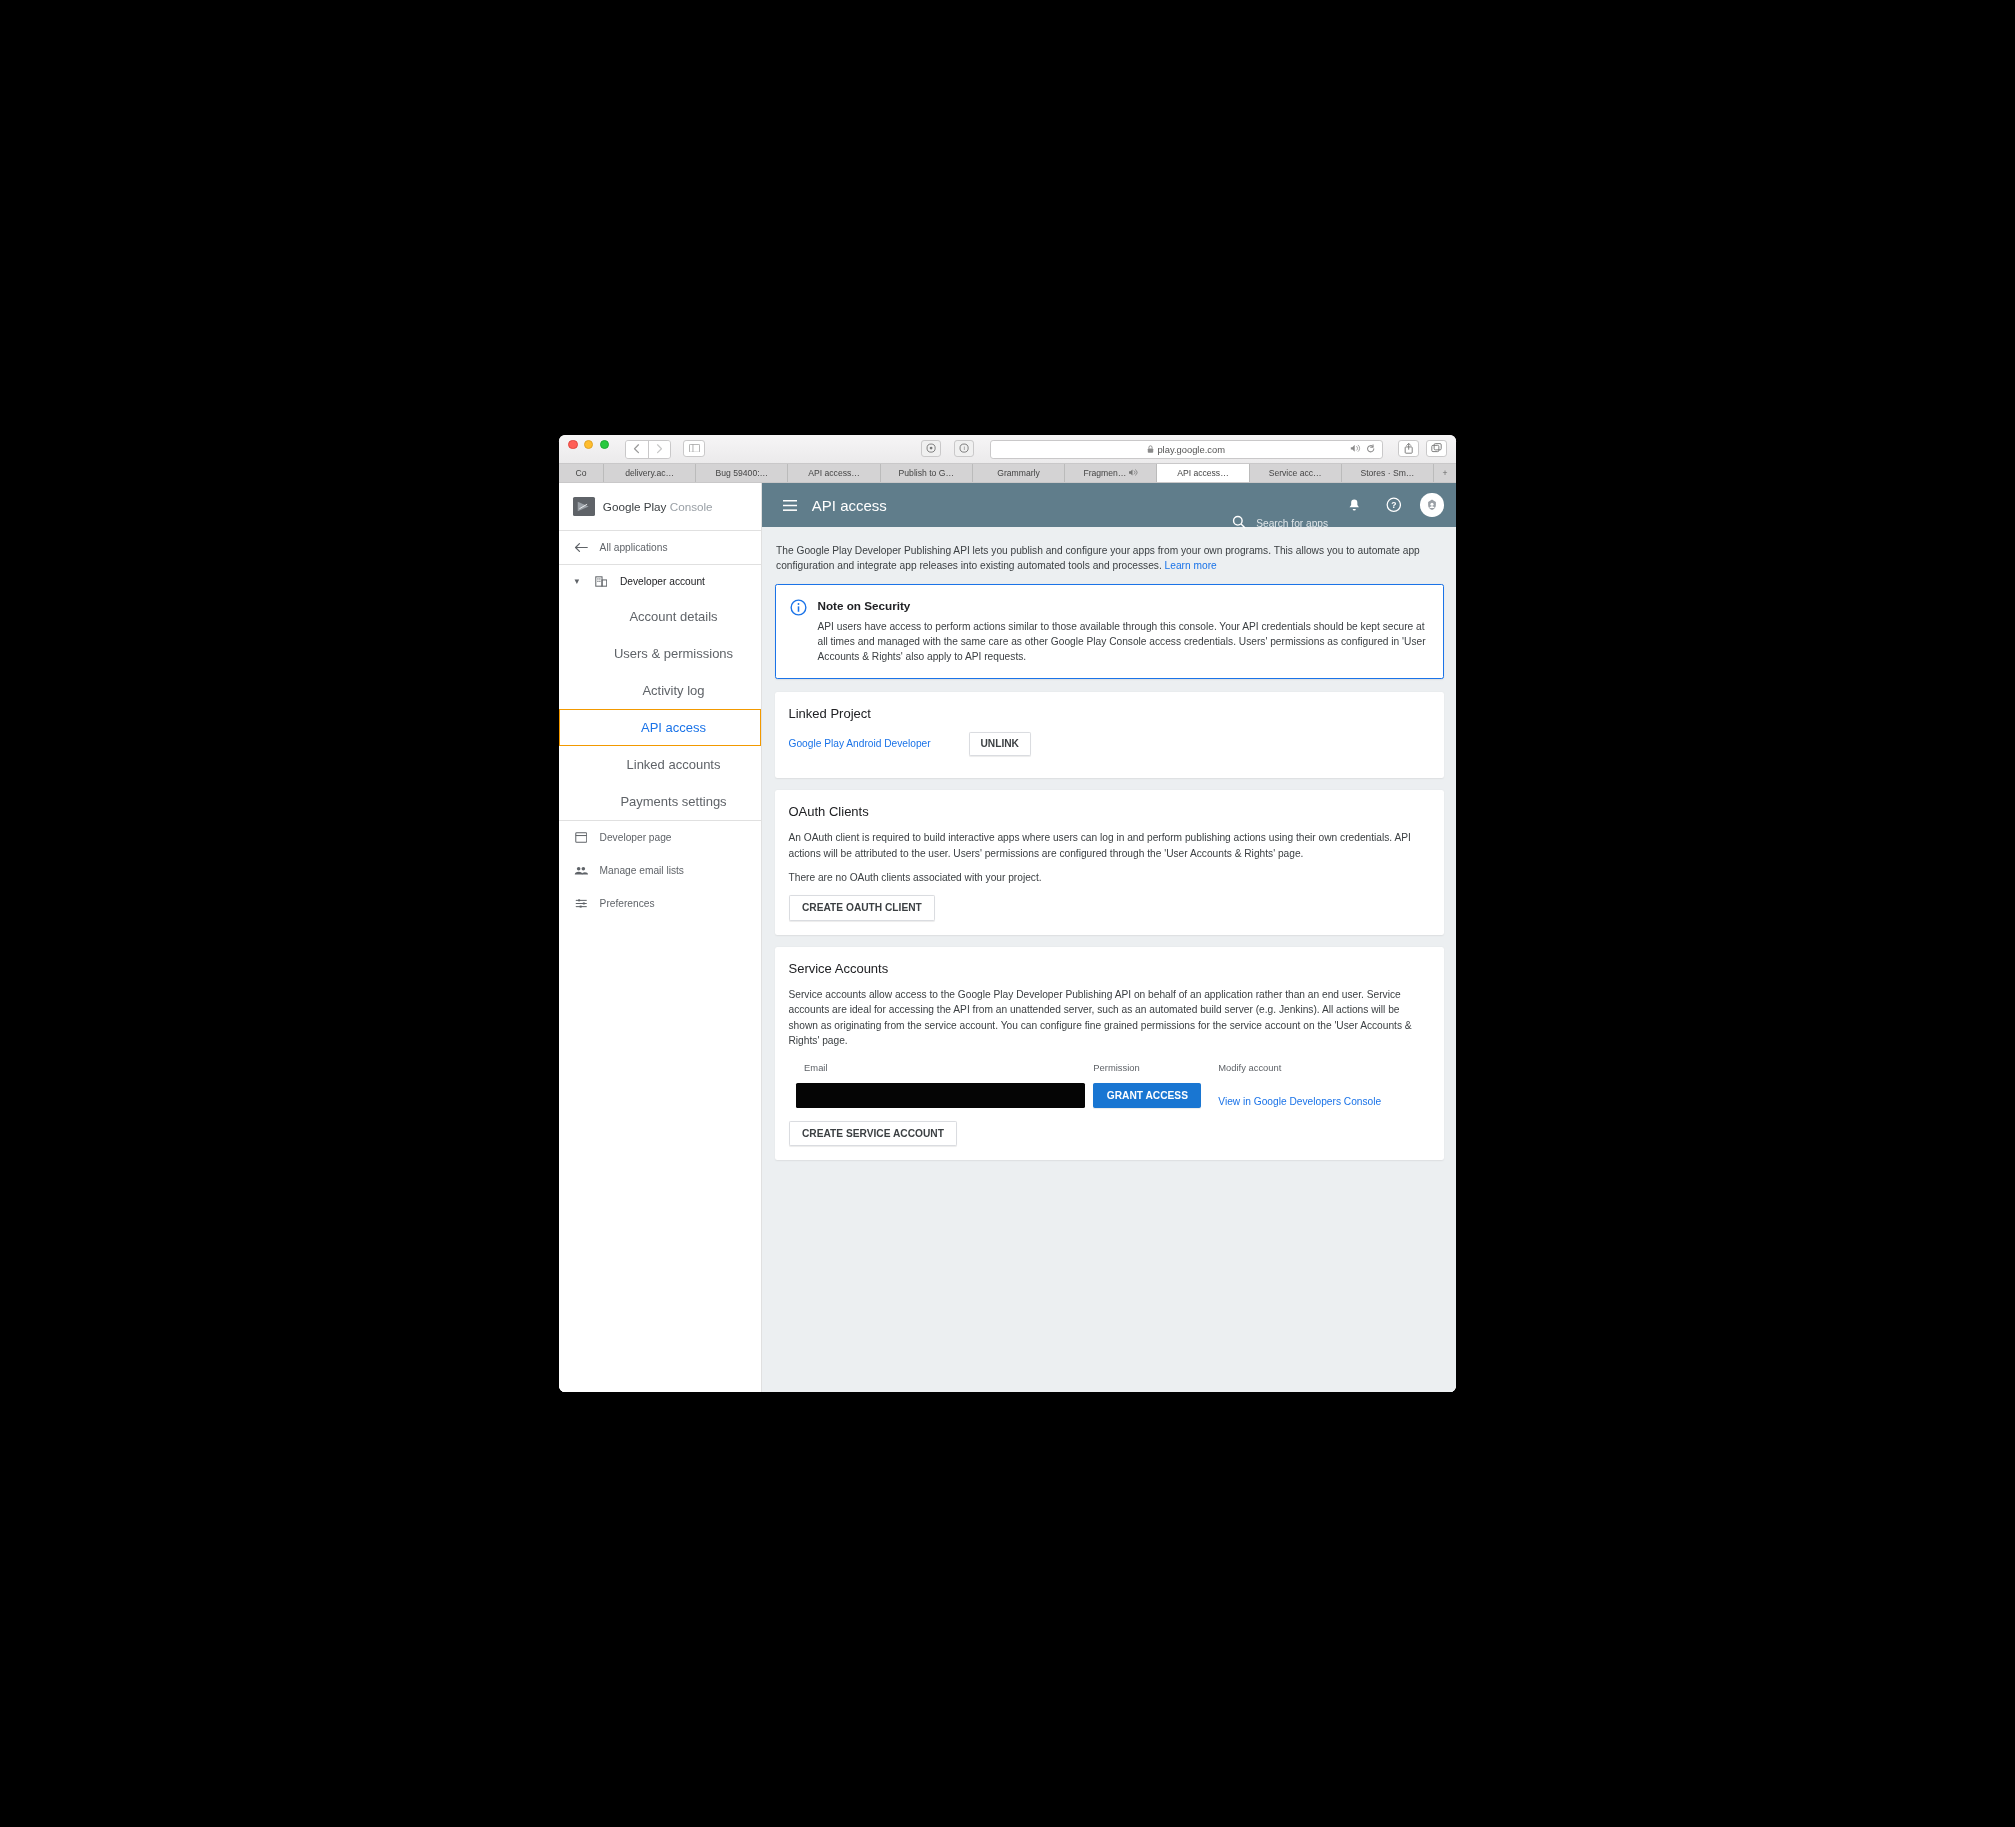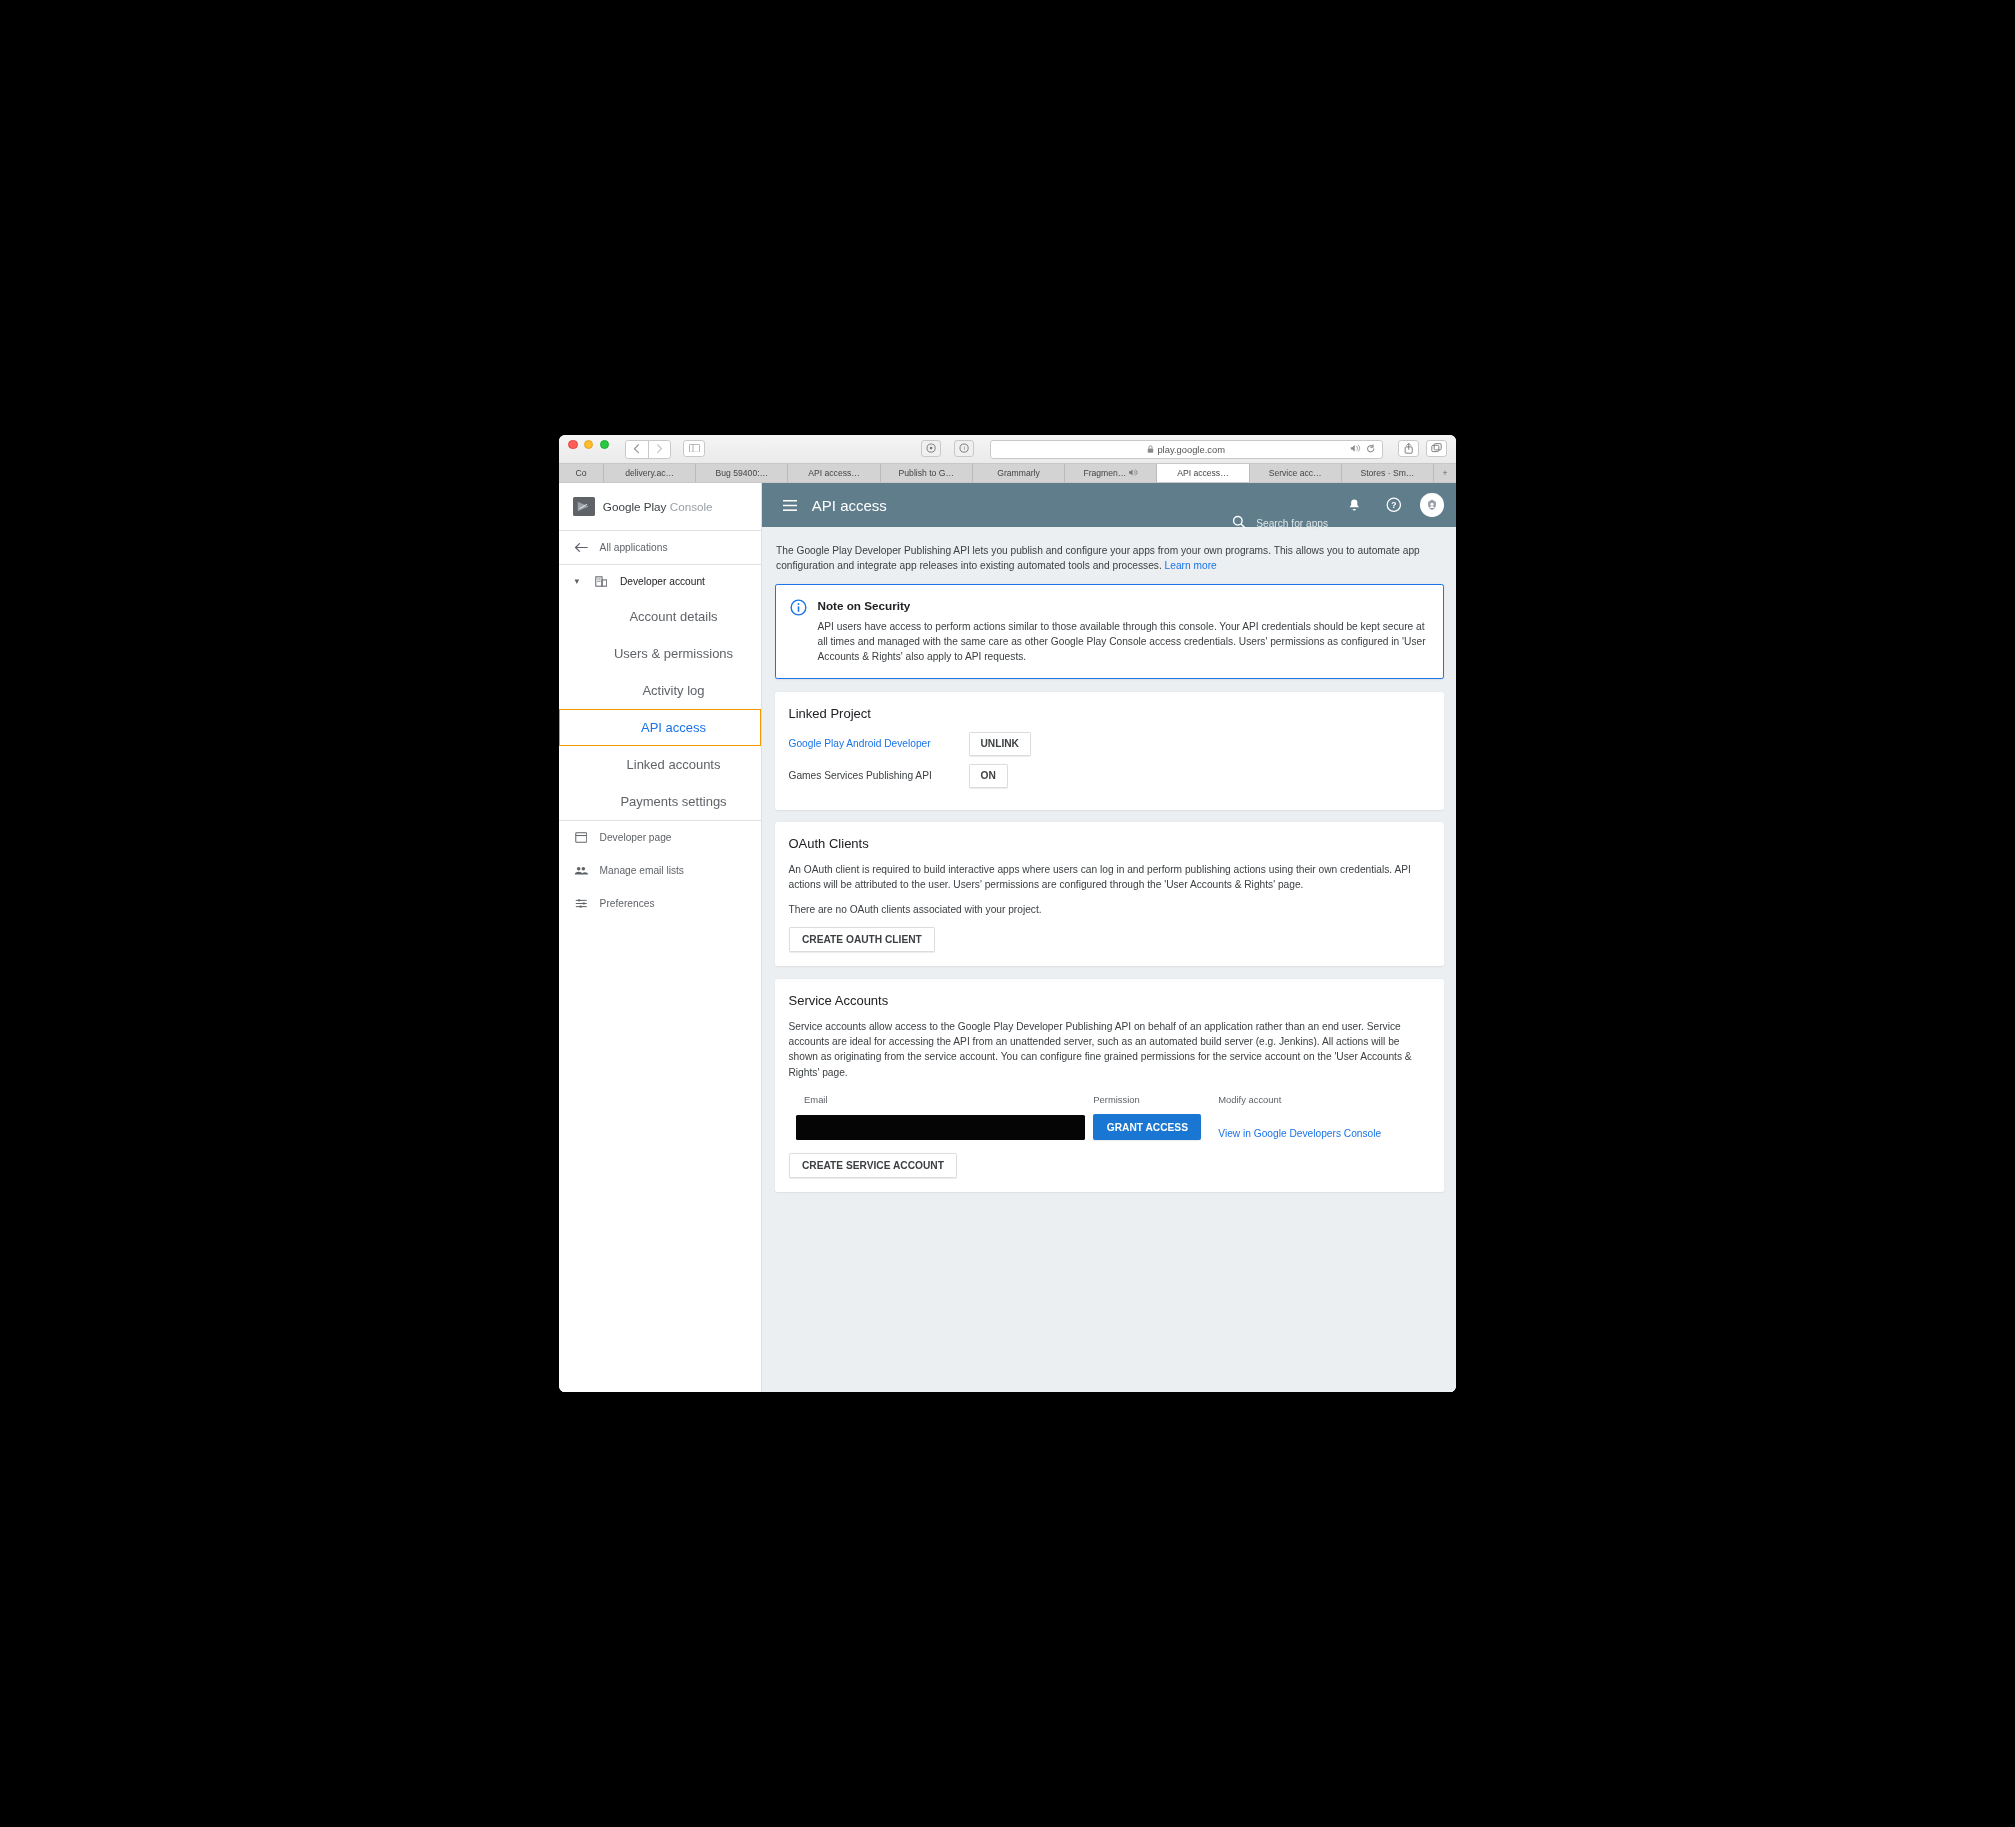--- a/index.html
+++ b/index.html
@@ -333,24 +333,20 @@
             <p>API users have access to perform actions similar to those available through this console. Your API credentials should be kept secure at all times and managed with the same care as other Google Play Console access credentials. Users' permissions as configured in 'User Accounts &amp; Rights' also apply to API requests.</p>
           </div>
         </div>
 
         <div class="panel std">
           <h3>Linked Project</h3>
           <div class="row-kv">
             <div class="k"><a href="#" class="link">Google Play Android Developer</a></div>
             <button class="btn small">Unlink</button>
           </div>
-          <div class="row-kv">
-            <div class="k">Games Services Publishing API</div>
-            <button class="btn small">On</button>
-          </div>
         </div>
 
         <div class="panel std">
           <h3>OAuth Clients</h3>
           <p>An OAuth client is required to build interactive apps where users can log in and perform publishing actions using their own credentials. API actions will be attributed to the user. Users' permissions are configured through the 'User Accounts &amp; Rights' page.</p>
           <p>There are no OAuth clients associated with your project.</p>
           <button class="btn">Create OAuth Client</button>
         </div>
 
         <div class="panel std">

